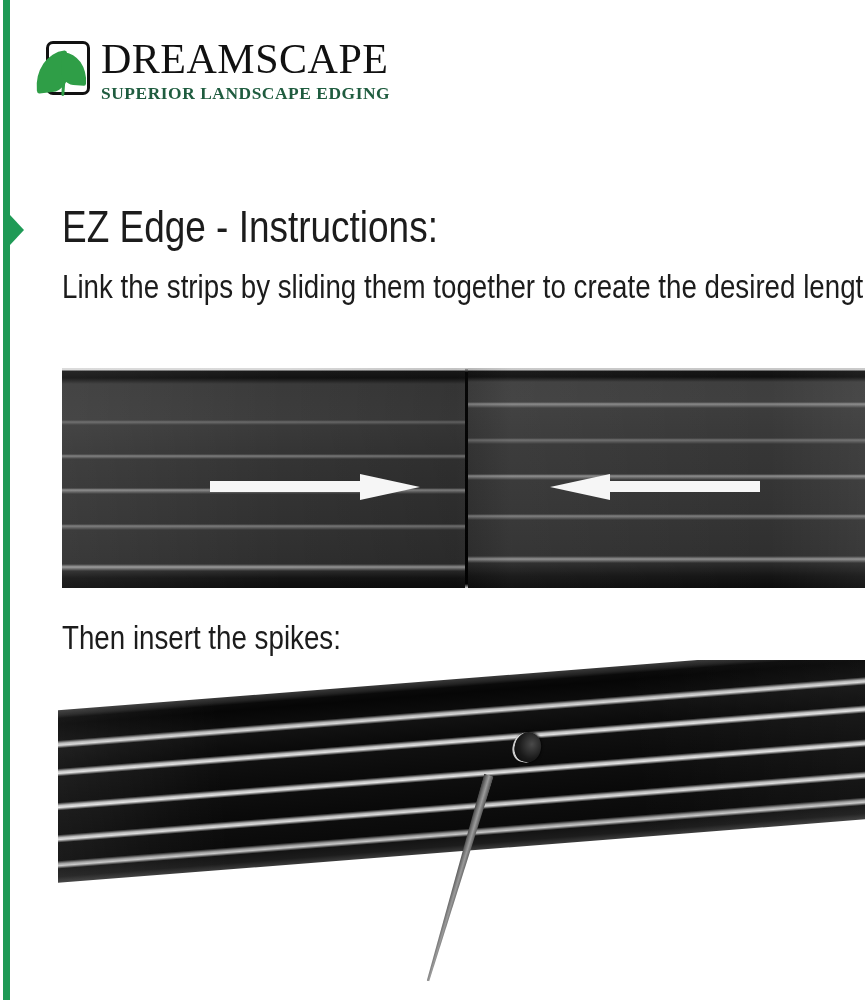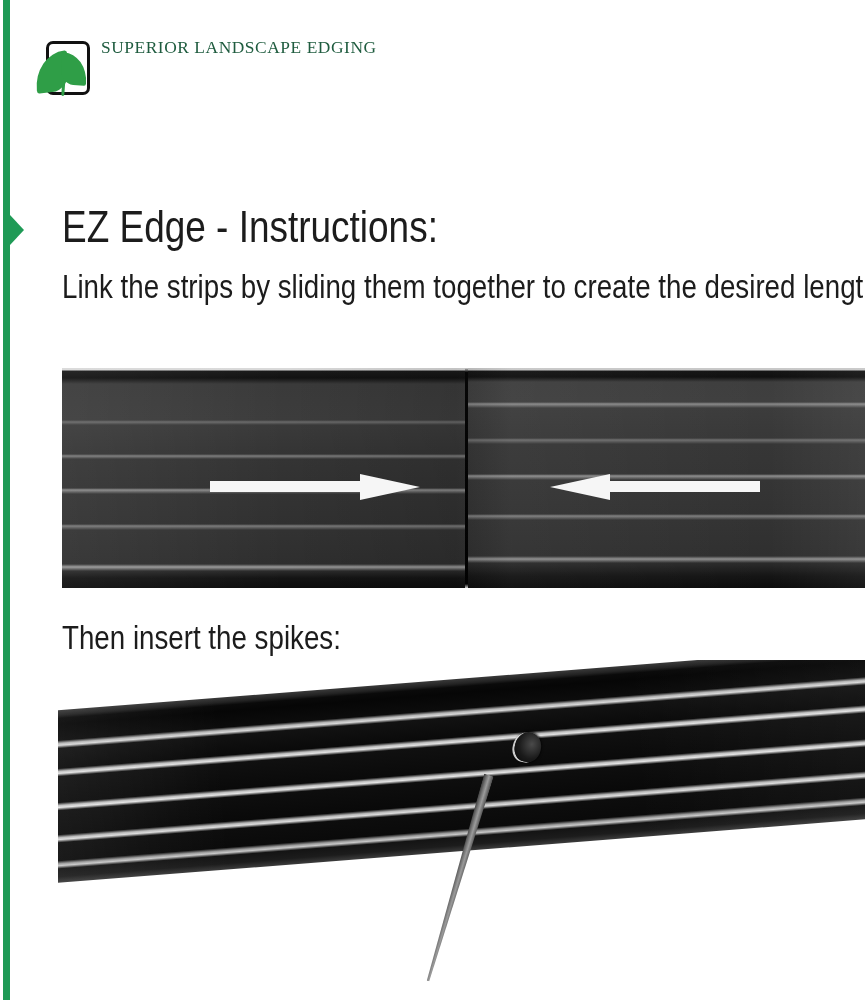--- a/index.html
+++ b/index.html
@@ -106,21 +106,21 @@
     color: #111111;
     white-space: nowrap;
     font-weight: 400;
   }
   .brand-tagline {
     font-family: "Liberation Serif", serif;
     font-size: 17.4px;
     line-height: 20px;
     letter-spacing: 0.55px;
     color: #1f5c3f;
-    font-weight: 400;
+    font-weight: 700;
     white-space: nowrap;
     margin-top: 1px;
   }
 
   
   .page-heading {
     position: absolute;
     left: 62px;
     top: 200px;
     font-size: 44px;
@@ -326,20 +326,21 @@
 <div class="accent-pointer"></div>
 
 <div class="logo">
   <div class="logo-mark">
     <div class="logo-frame"></div>
     <div class="leaf leaf-stem"></div>
     <div class="leaf leaf-big"></div>
     <div class="leaf leaf-small"></div>
   </div>
   <div class="logo-wordmark">
+    <div class="brand-name">DREAMSCAPE</div>
     <div class="brand-tagline">SUPERIOR LANDSCAPE EDGING</div>
   </div>
 </div>
 
 <div class="page-heading">EZ Edge - Instructions:</div>
 <div class="intro-text">Link the strips by sliding them together to create the desired length:</div>
 
 <div class="photo-link">
   <div class="strip-half strip-left"></div>
   <div class="strip-half strip-right"></div>

